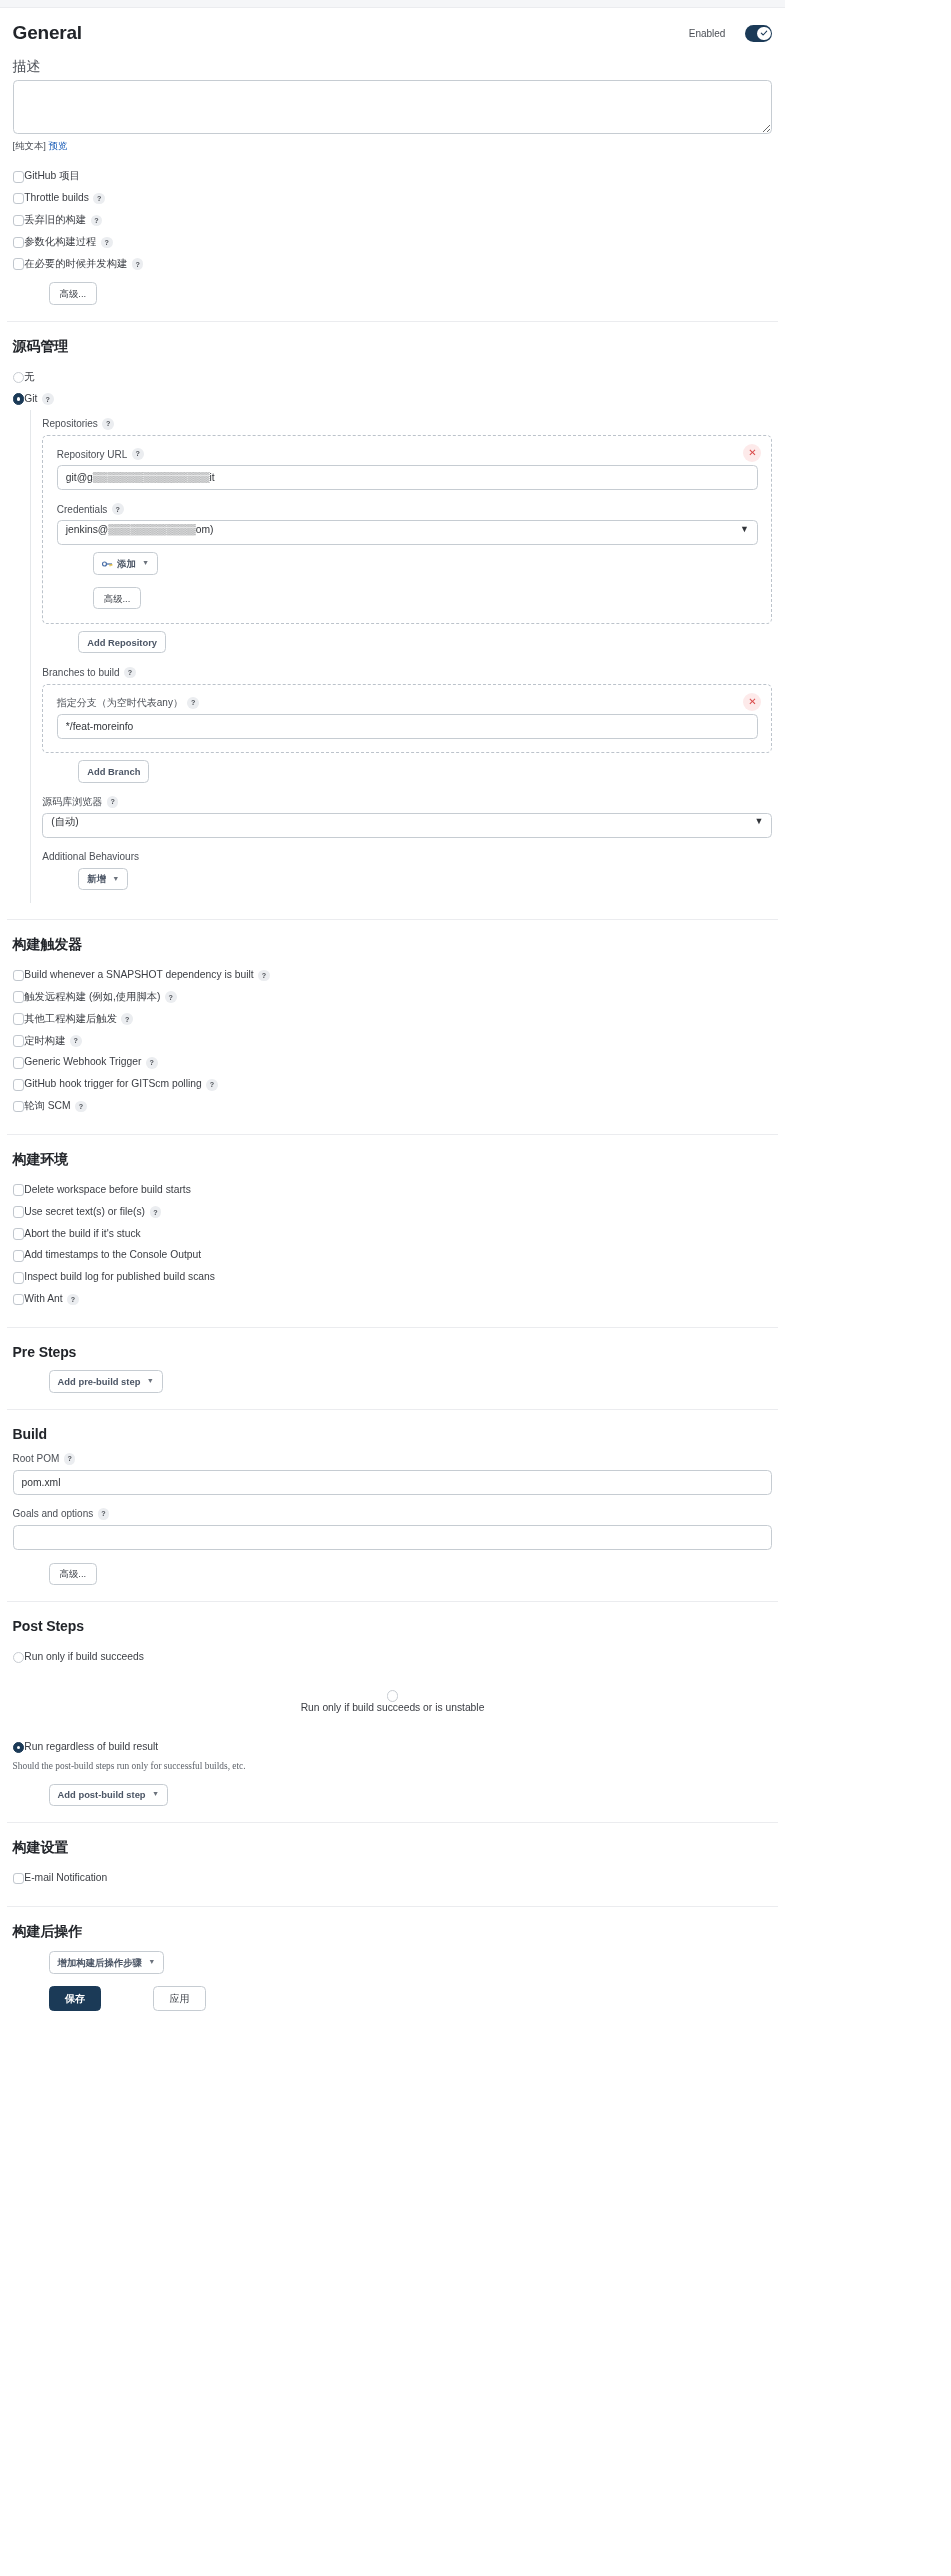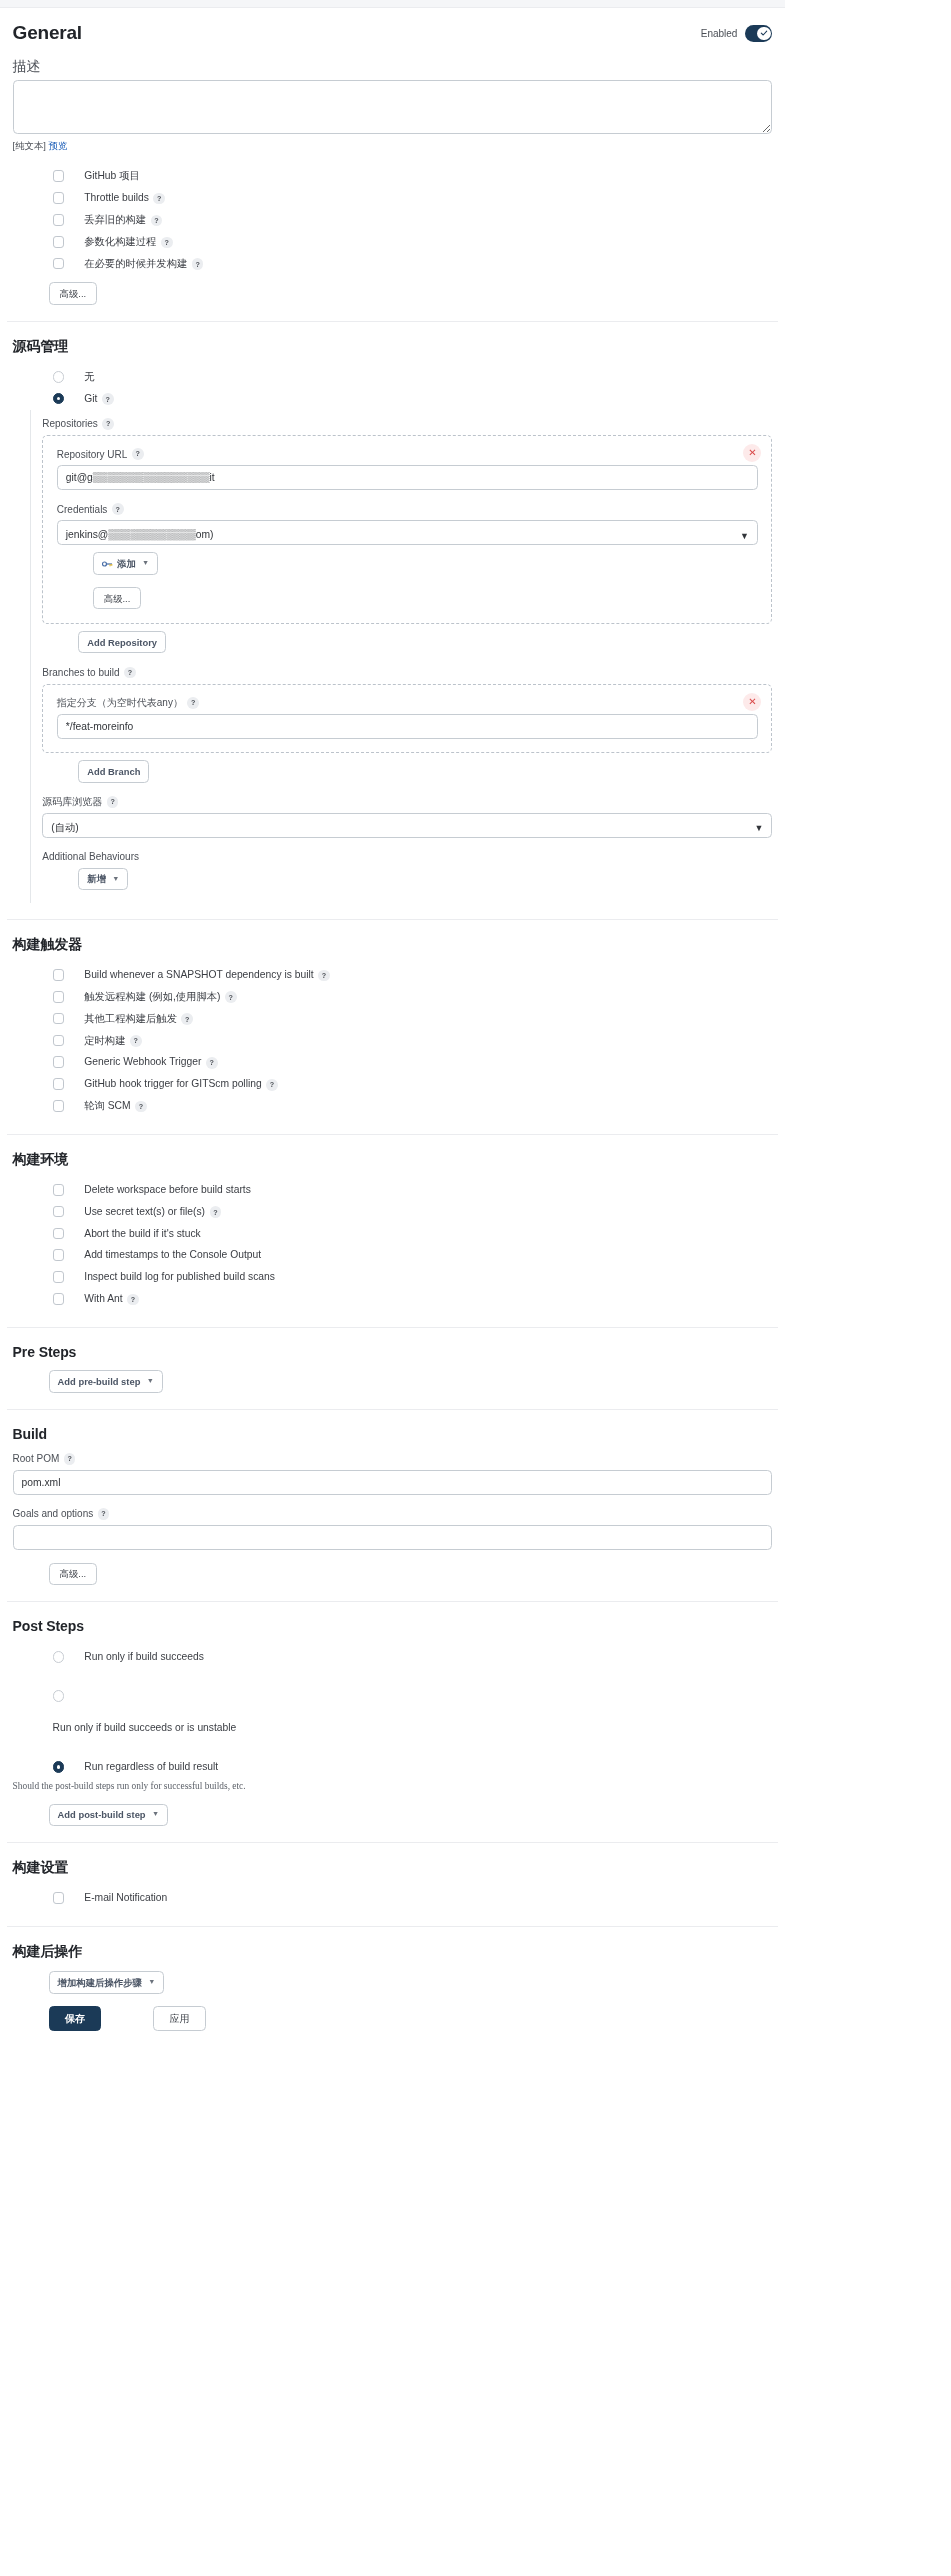--- a/index.html
+++ b/index.html
@@ -24,21 +24,21 @@
   .section-title {
     font-size: 14px; font-weight: 700; color:#22252a;
     margin: 0 0 10.8px 0; letter-spacing: -0.1px;
   }
   .section-title.cjk { font-weight: 700; }
 
   .hdr-row {
     display:flex; align-items:center; justify-content:space-between;
     padding: 14.4px 5.4px 0 5.4px;
   }
-  .enabled-wrap { display:flex; align-items:center; gap:8px; }
+  .enabled-wrap { display:flex; align-items:center; gap:20px; }
   .enabled-label { font-size:10px; color:#4a4e55; }
   .toggle {
     width: 27px; height: 17px; border-radius: 9px;
     background:#1b3a57; position:relative; display:inline-block;
   }
   .toggle .knob {
     position:absolute; right:1.8px; top:1.8px;
     width:13.5px; height:13.5px; border-radius:50%;
     background:#fff;
     display:flex; align-items:center; justify-content:center;
@@ -61,30 +61,30 @@
     color:#2b2d31; outline:none;
   }
   input.txt, .fakeselect {
     width: 100%; height: 25px;
     border:0.9px solid #c6ccd2; border-radius:4.5px;
     background:#fff; padding: 3.6px 8px;
     font-family:"Liberation Sans", sans-serif; font-size:10.3px;
     color:#32353a; outline:none;
   }
   .fakeselect {
-    display:flex; align-items:flex-end; justify-content:space-between;
+    display:flex; align-items:flex-start; justify-content:space-between;
     line-height: 1;
     gap: 46px;
   }
   .fakeselect .caret { color:#32353a; font-size:9px; margin-left:7.2px; }
 
   
   .cb-row, .rd-row {
-    display:flex; gap:20px;
-    padding: 4.5px 0; font-size:10.3px; color:#3a3d43;margin-left:40px;
+    display:flex; align-items:center; gap:0;
+    padding: 4.5px 0; font-size:10.3px; color:#3a3d43;
   }
   .cb-box {
     width:11.7px; height:11.7px; flex:0 0 11.7px;
     border:0.9px solid #c0c6cd; border-radius:3.1px; background:#fff;
   }
   .rd-box {
     width:11.7px; height:11.7px; flex:0 0 11.7px;
     border:0.9px solid #c7ccd2; border-radius:50%; background:#fff;
   }
   .rd-box.checked {

